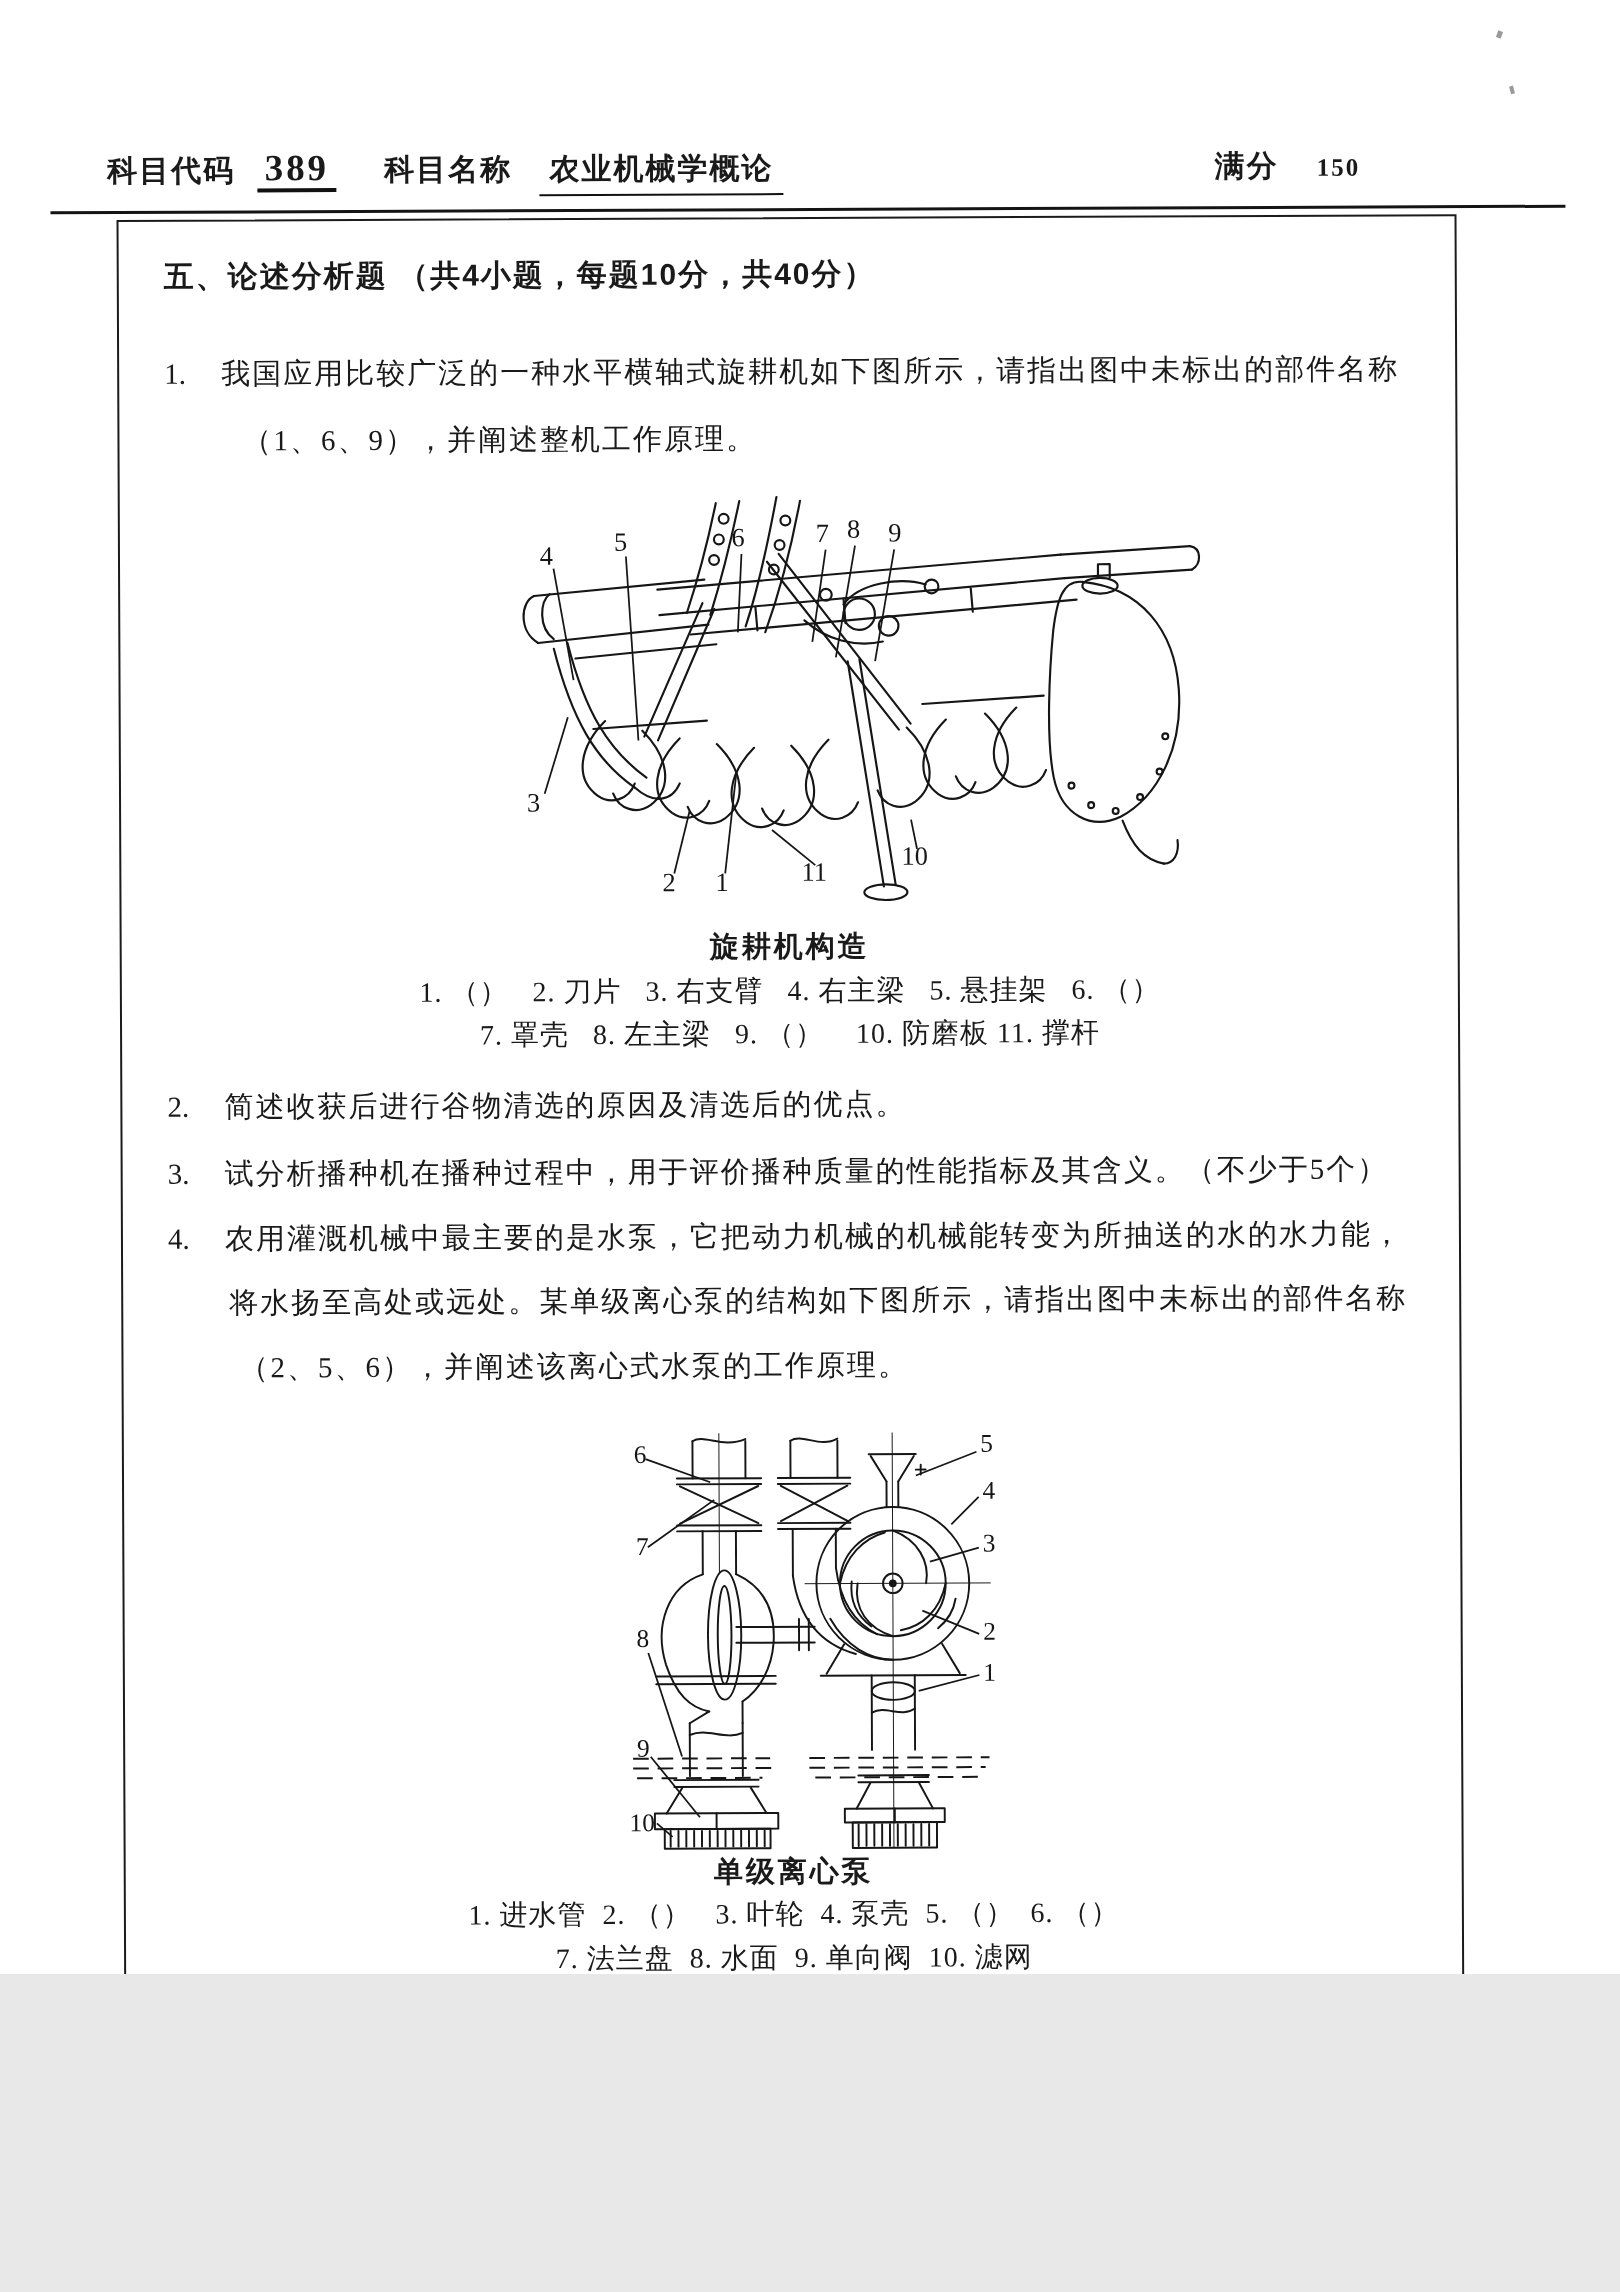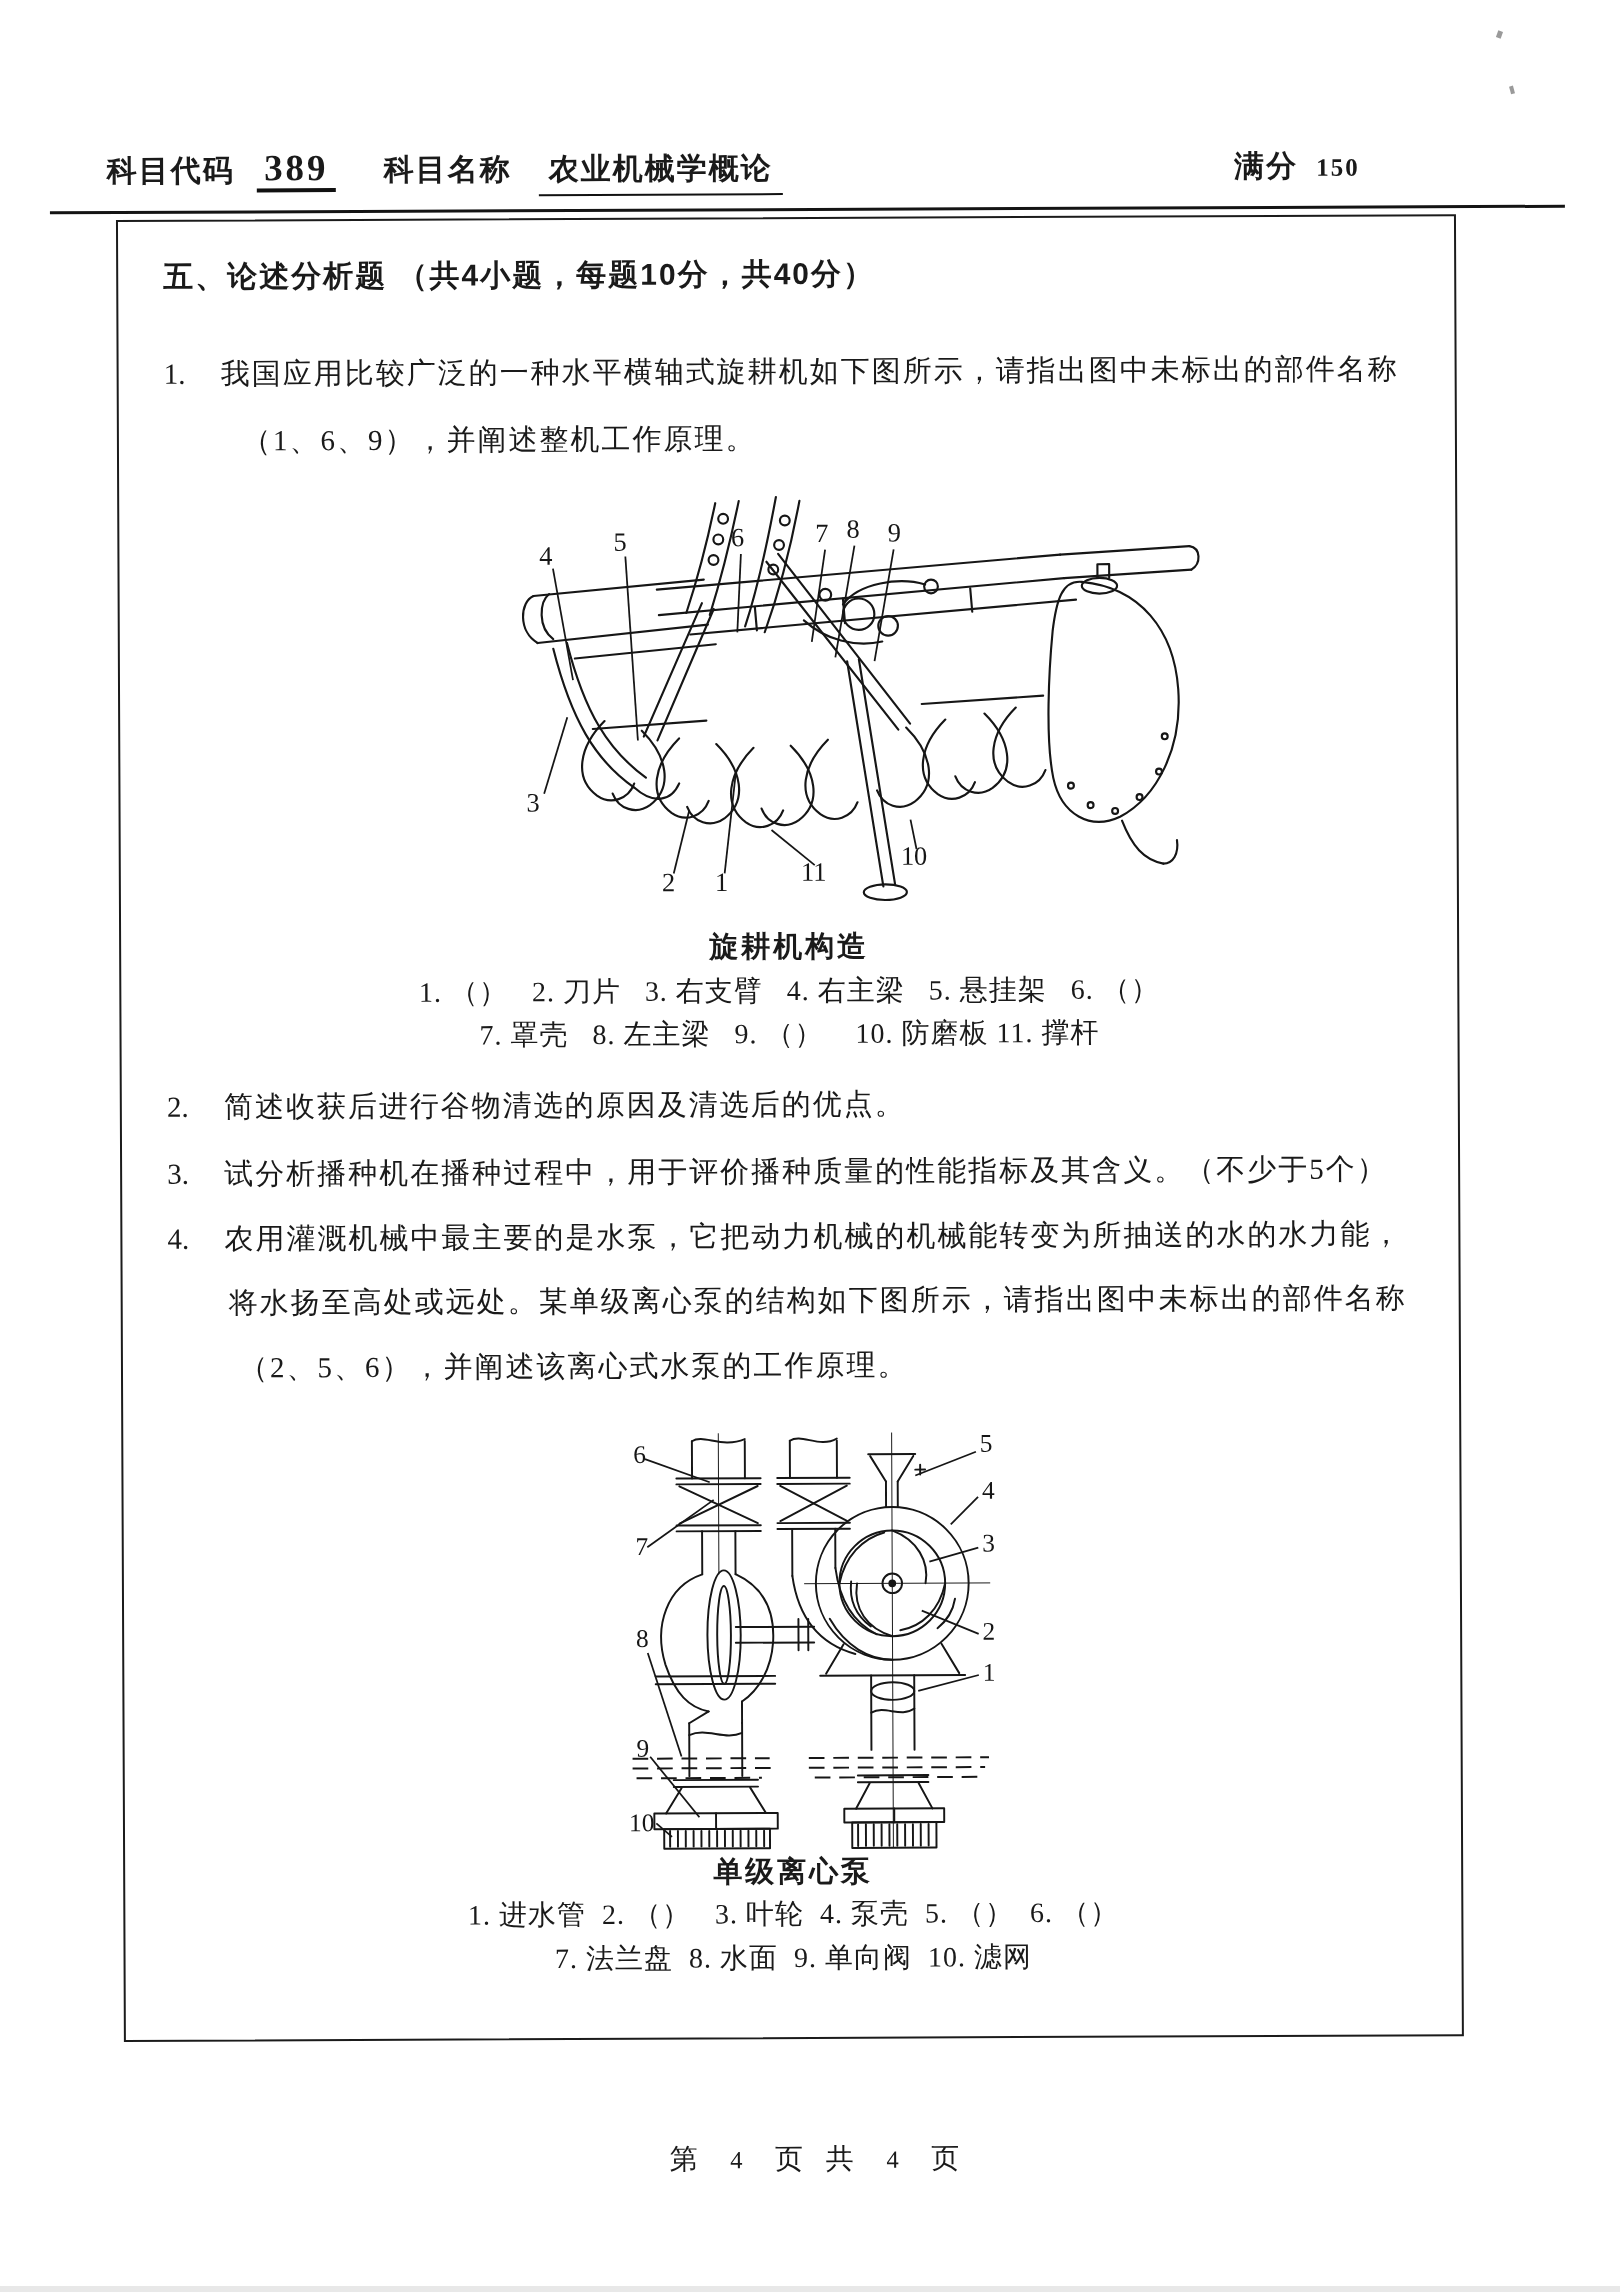--- a/index.html
+++ b/index.html
@@ -1,17 +1,17 @@
 <!DOCTYPE html>
 <html><head>
 <meta charset="utf-8">
 <style>
   html,body { margin:0; padding:0; background:#e8e8e8; }
   .page {
-    position:relative; width:1620px; height:2286px; margin:0 auto;
+    position:relative; width:1620px; height:1974px; margin:0 auto;
     background:#ffffff; overflow:hidden;
     font-family:"Liberation Serif","DejaVu Serif",serif;
     color:#1a1a1a;
   }
   .scan { position:absolute; inset:0; transform:rotate(-0.25deg); transform-origin:50% 40%; }
 
   
   .header-row {
     position:absolute; left:110px; top:147px; width:1351px;
     display:flex; align-items:baseline;
@@ -19,21 +19,21 @@
     font-weight:700; font-size:30px; letter-spacing:2px;
   }
   .h-code {
     font-family:"Liberation Serif","DejaVu Serif",serif;
     font-size:37px; letter-spacing:2.9px;
     border-bottom:4.9px solid #111; padding:0 7.8px 0 7.8px; margin:0 25.5px 0 21.6px;
     line-height:1.05;
   }
   .h-name-label { margin-left:22px; }
   .h-name { border-bottom:2.9px solid #111; padding:0 9.8px 3.9px 9.8px; margin-left:27.4px; }
-  .h-score { margin-left:auto; margin-right:98px; display:flex; gap:18px; align-items:baseline; }
+  .h-score { margin-left:auto; margin-right:98px; display:flex; gap:38px; align-items:baseline; }
   .h-score .score-val { font-family:"Liberation Serif","DejaVu Serif",serif; font-size:25px; }
 
   .head-rule { position:absolute; left:53px; top:208px; width:1515px; height:2.9px; background:#141414; }
 
   
   .qbox {
     position:absolute; left:119px; top:217px; width:1340px; height:1822px;
     border:2.9px solid #1b1b1b; box-sizing:border-box;
   }
 

